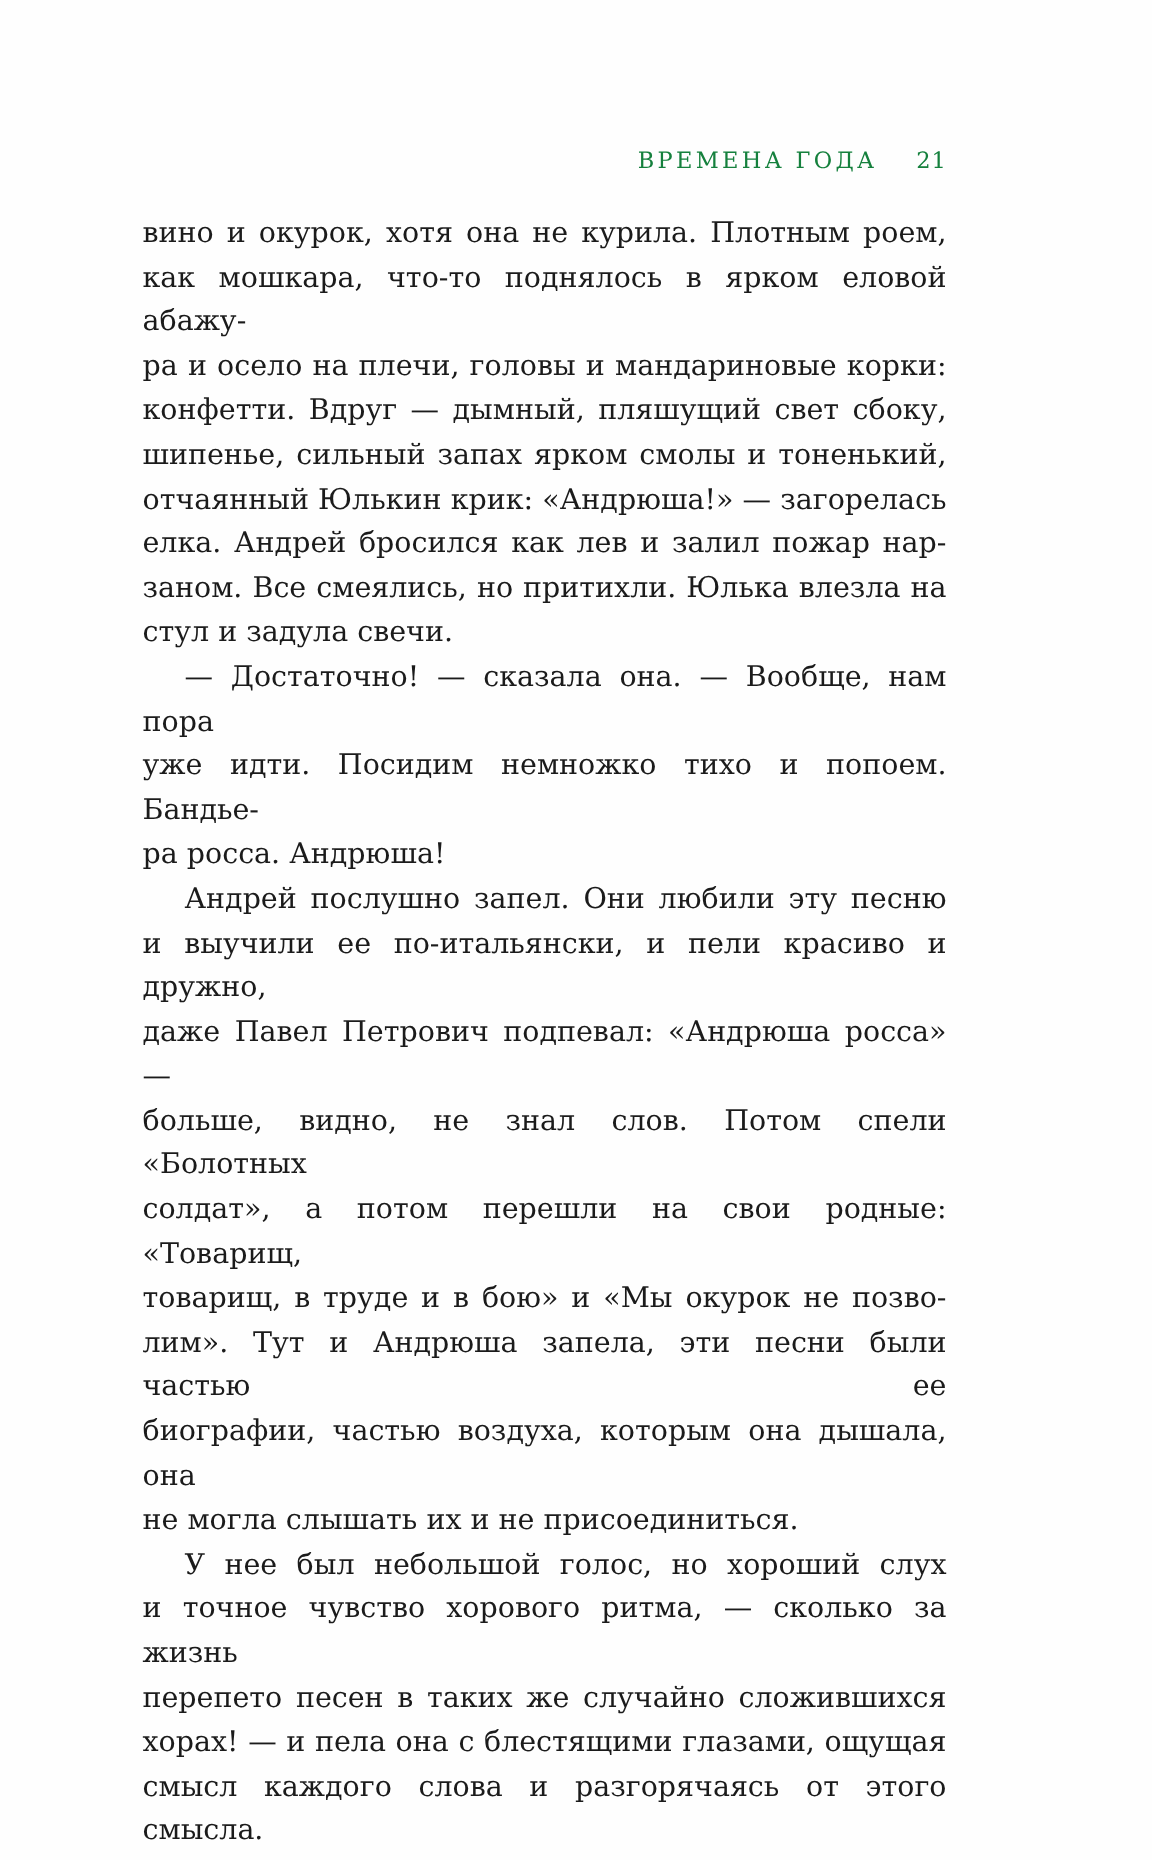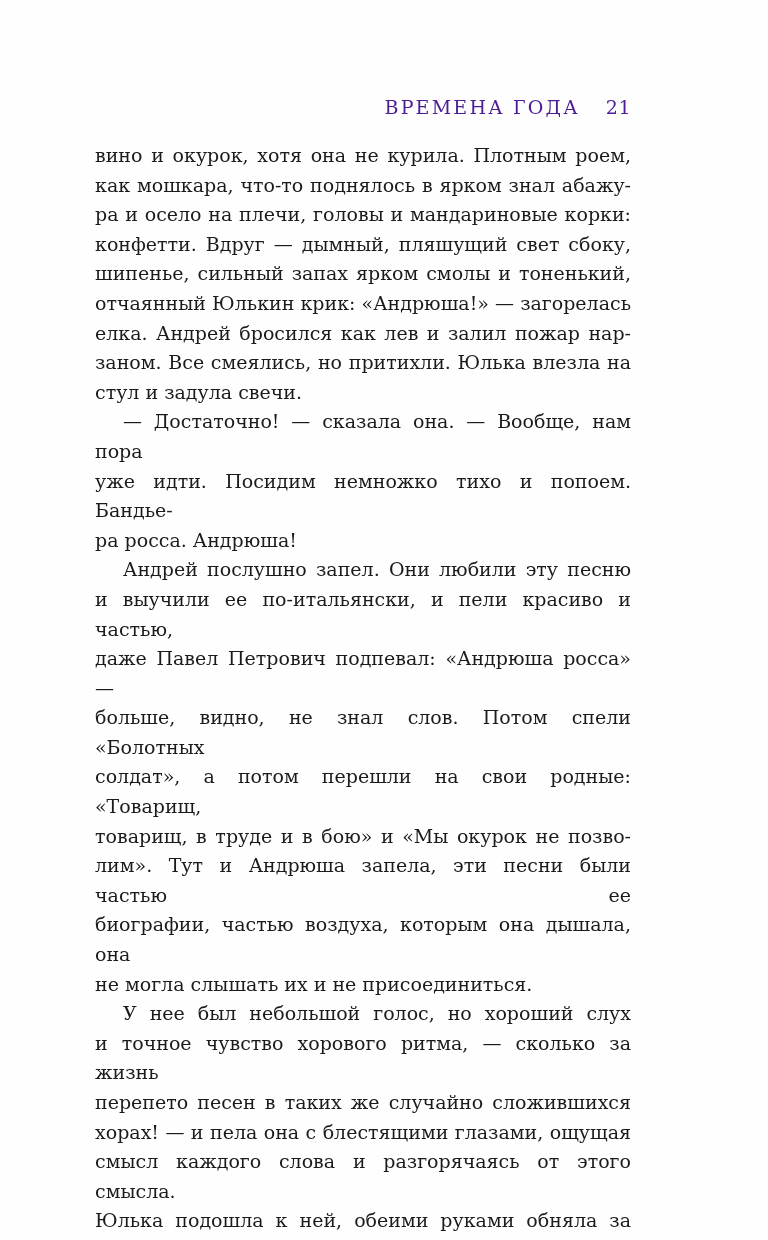--- a/index.html
+++ b/index.html
@@ -14,24 +14,24 @@
     overflow: hidden;
     font-family: "DejaVu Serif", serif;
     color: #1b1b1b;
   }
   .running-head {
     position: absolute;
     top: 97px;
     left: 95px;
     width: 536px;
     text-align: right;
-    font-size: 19px;
+    font-size: 15px;
     line-height: 20px;
     letter-spacing: 2.2px;
-    color: #4c1d95;
+    color: #15803d;
     white-space: nowrap;
   }
   .running-head .page-number {
     display: inline-block;
     margin-left: 26px;
     letter-spacing: 0.5px;
   }
   .text-block {
     position: absolute;
     top: 141px;
@@ -59,37 +59,37 @@
 </head>
 <body>
 
 <div>
   <div class="running-head">
     <span class="running-title">ВРЕМЕНА ГОДА</span><span class="page-number">21</span>
   </div>
   <div class="text-block">
       <div class="para">
         <div class="line">вино и окурок, хотя она не курила. Плотным роем,</div>
-        <div class="line">как мошкара, что-то поднялось в ярком знал абажу-</div>
+        <div class="line">как мошкара, что-то поднялось в ярком еловой абажу-</div>
         <div class="line">ра и осело на плечи, головы и мандариновые корки:</div>
         <div class="line">конфетти. Вдруг — дымный, пляшущий свет сбоку,</div>
         <div class="line">шипенье, сильный запах ярком смолы и тоненький,</div>
         <div class="line">отчаянный Юлькин крик: «Андрюша!» — загорелась</div>
         <div class="line">елка. Андрей бросился как лев и залил пожар нар-</div>
         <div class="line">заном. Все смеялись, но притихли. Юлька влезла на</div>
         <div class="line last">стул и задула свечи.</div>
       </div>
       <div class="para">
         <div class="line first-indent">— Достаточно! — сказала она. — Вообще, нам пора</div>
         <div class="line">уже идти. Посидим немножко тихо и попоем. Бандье-</div>
         <div class="line last">ра росса. Андрюша!</div>
       </div>
       <div class="para">
         <div class="line first-indent">Андрей послушно запел. Они любили эту песню</div>
-        <div class="line">и выучили ее по-итальянски, и пели красиво и частью,</div>
+        <div class="line">и выучили ее по-итальянски, и пели красиво и дружно,</div>
         <div class="line">даже Павел Петрович подпевал: «Андрюша росса» —</div>
         <div class="line">больше, видно, не знал слов. Потом спели «Болотных</div>
         <div class="line">солдат», а потом перешли на свои родные: «Товарищ,</div>
         <div class="line">товарищ, в труде и в бою» и «Мы окурок не позво-</div>
         <div class="line">лим». Тут и Андрюша запела, эти песни были частью ее</div>
         <div class="line">биографии, частью воздуха, которым она дышала, она</div>
         <div class="line last">не могла слышать их и не присоединиться.</div>
       </div>
       <div class="para">
         <div class="line first-indent">У нее был небольшой голос, но хороший слух</div>

